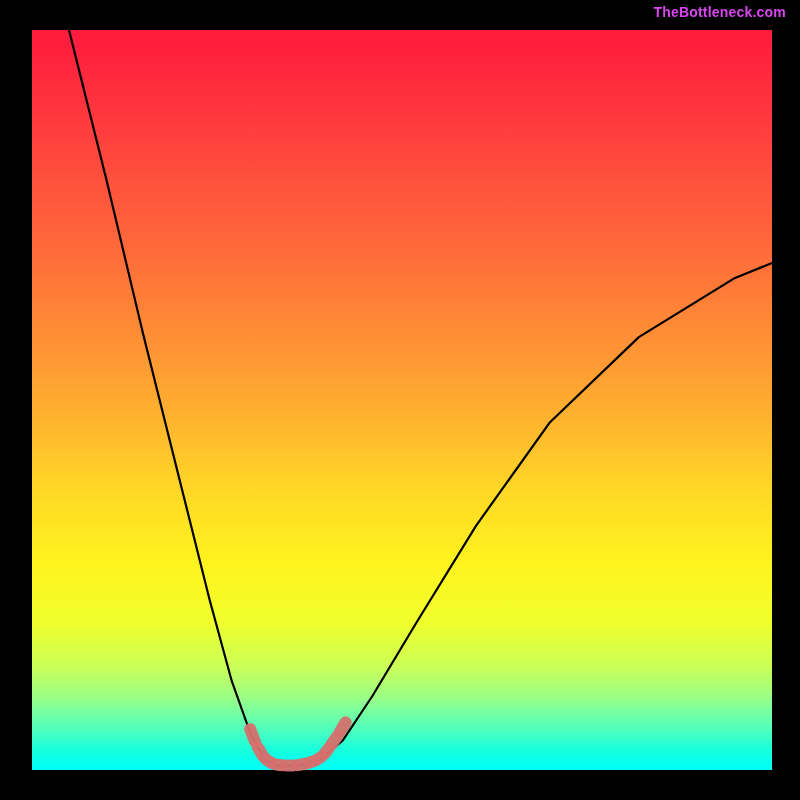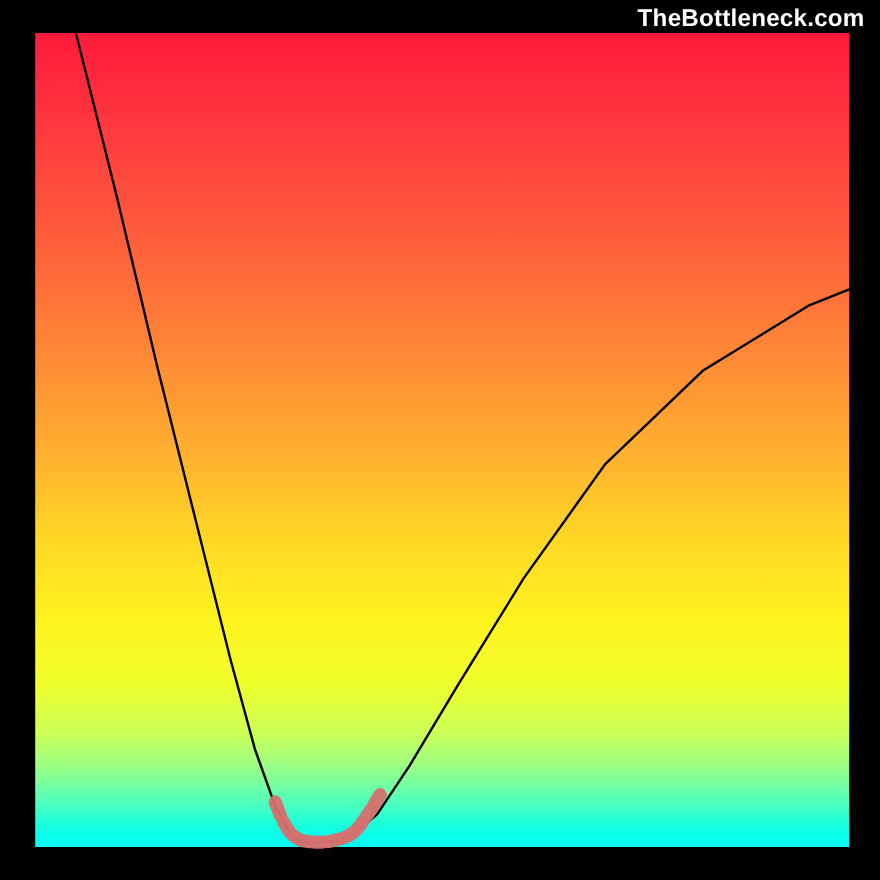--- a/index.html
+++ b/index.html
@@ -52,21 +52,21 @@
     top: 0;
     pointer-events: none;
   }
 </style>
 </head>
 <body>
 
 <div class="frame">
   <div class="plot" id="plot" style="left: 32px; top: 30px; width: 740px; height: 740px;"></div>
 
-  <div class="watermark" id="watermark" style="right: 14px; top: 4px; font-size: 22px; color: #ffffff;">TheBottleneck.com</div>
+  <div class="watermark" id="watermark" style="right: 14px; top: 4px; font-size: 14px; color: #d946ef;">TheBottleneck.com</div>
 
   <svg class="curve" id="curve-svg" width="800" height="800">
       <path d="M69.00 30.00 L106.00 178.00 L143.00 333.40 L180.00 481.40 L209.60 599.80 L231.80 681.20 L250.30 733.00 L265.10 760.38 L276.20 765.56 L291.00 765.56 L305.80 764.08 L320.60 758.90 L342.80 740.40 L372.40 696.00 L416.80 622.00 L476.00 525.80 L550.00 422.20 L638.80 337.10 L735.00 277.90 L772.00 263.10" fill="none" stroke="#000000" stroke-width="2.2" stroke-linejoin="round"></path>
       <line x1="250.15" y1="729.06" x2="254.89" y2="741.38" stroke="#d6706e" stroke-width="12" stroke-linecap="round" opacity="0.95"></line>
       <line x1="257.69" y1="747.24" x2="262.89" y2="755.76" stroke="#d6706e" stroke-width="12" stroke-linecap="round" opacity="0.95"></line>
       <line x1="265.96" y1="759.23" x2="271.64" y2="763.01" stroke="#d6706e" stroke-width="12" stroke-linecap="round" opacity="0.95"></line>
       <line x1="275.10" y1="764.35" x2="281.74" y2="765.29" stroke="#d6706e" stroke-width="12" stroke-linecap="round" opacity="0.95"></line>
       <line x1="285.73" y1="765.56" x2="293.31" y2="765.56" stroke="#d6706e" stroke-width="12" stroke-linecap="round" opacity="0.95"></line>
       <line x1="297.57" y1="765.16" x2="305.15" y2="763.74" stroke="#d6706e" stroke-width="12" stroke-linecap="round" opacity="0.95"></line>
       <line x1="308.88" y1="762.81" x2="314.56" y2="760.91" stroke="#d6706e" stroke-width="12" stroke-linecap="round" opacity="0.95"></line>

